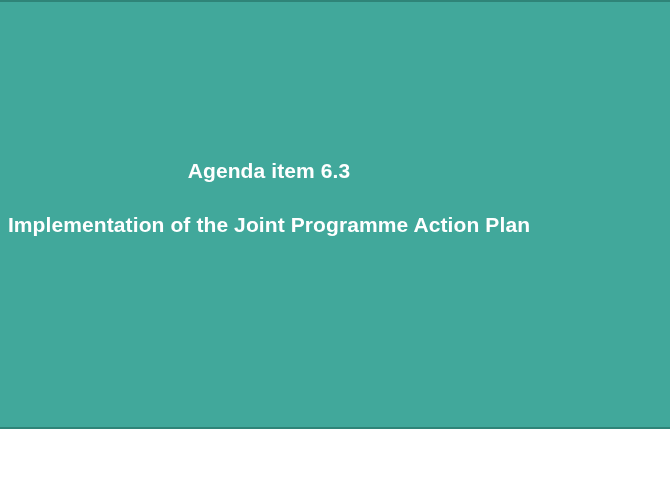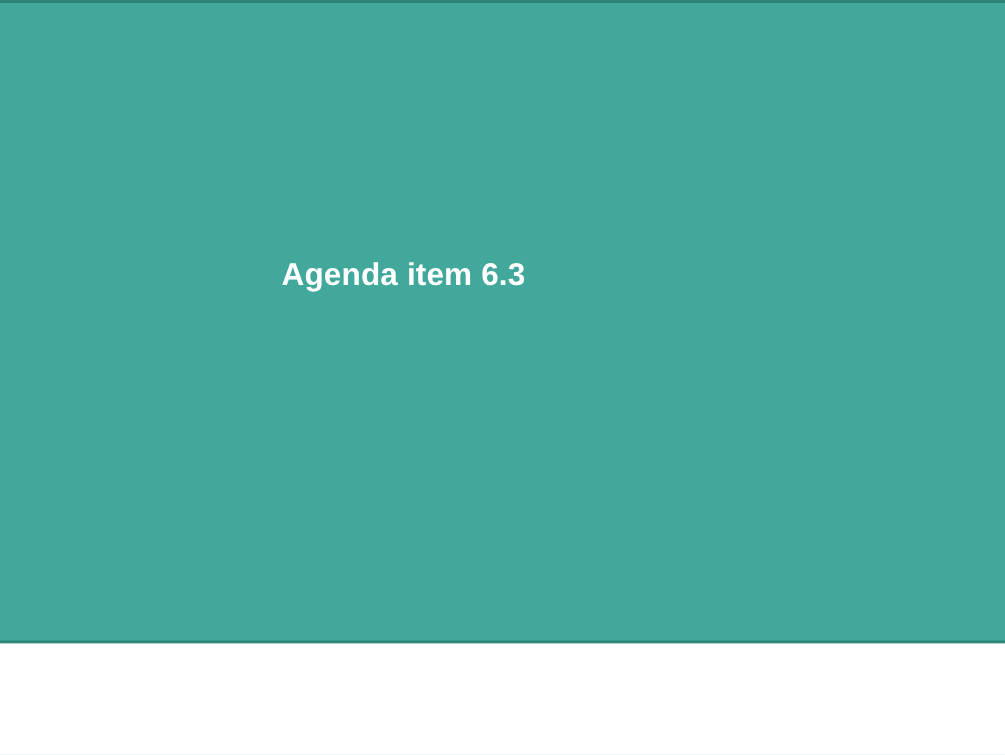--- a/index.html
+++ b/index.html
@@ -34,21 +34,21 @@
     box-sizing: border-box;
     display: flex;
     flex-direction: column;
     align-items: center;
     justify-content: flex-start;
   }
 
   .title-block {
     position: absolute;
     left: 0;
-    top: 168px;
+    top: 155px;
     width: 538px;
     text-align: center;
   }
 
   .agenda-line {
     color: #ffffff;
     font-size: 21px;
     font-weight: bold;
     line-height: 28px;
     letter-spacing: 0.1px;
@@ -80,20 +80,21 @@
 </style>
 </head>
 <body>
 
 <div class="slide">
 
   <div class="title-panel">
     <div class="title-block">
       <div class="agenda-line">Agenda item 6.3</div>
       <div class="title-spacer"></div>
+      <div class="subject-line">Implementation of the Joint Programme Action Plan</div>
     </div>
   </div>
 
   <div class="footer">
 
     
 
     
   </div>
 

